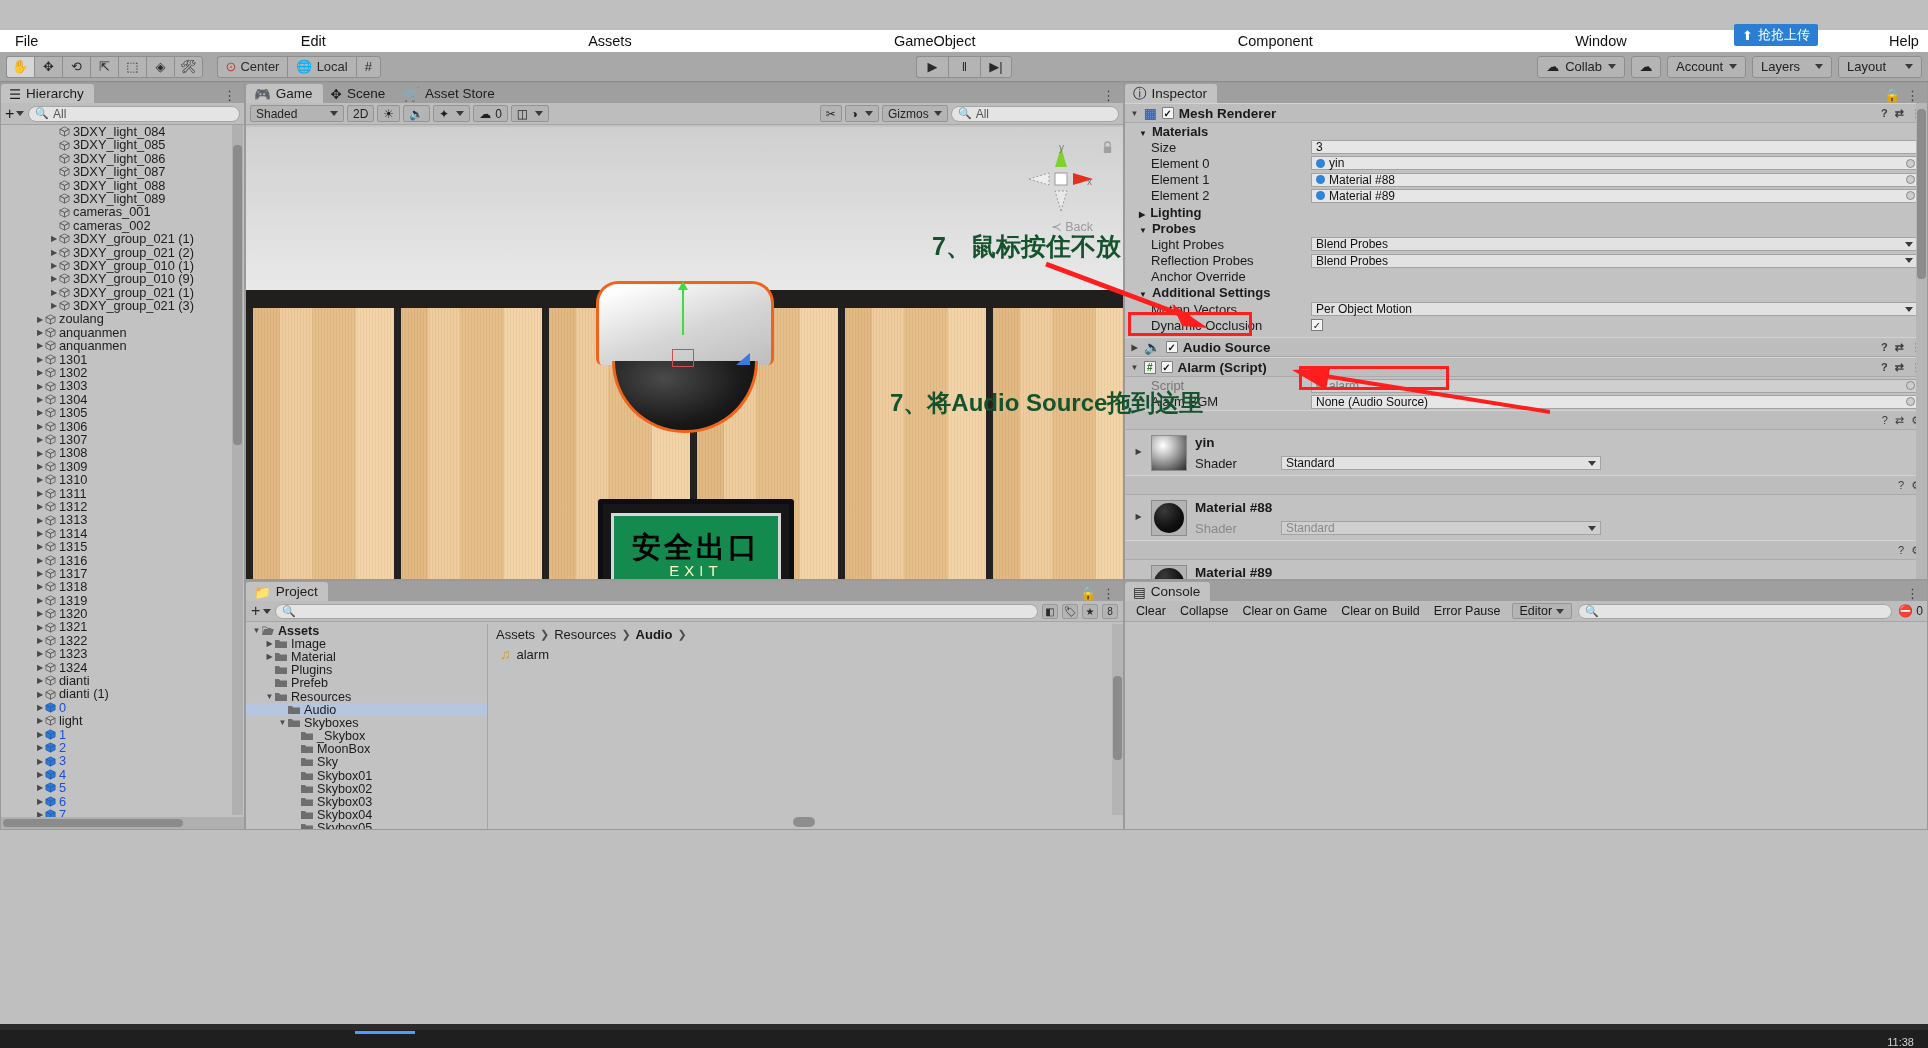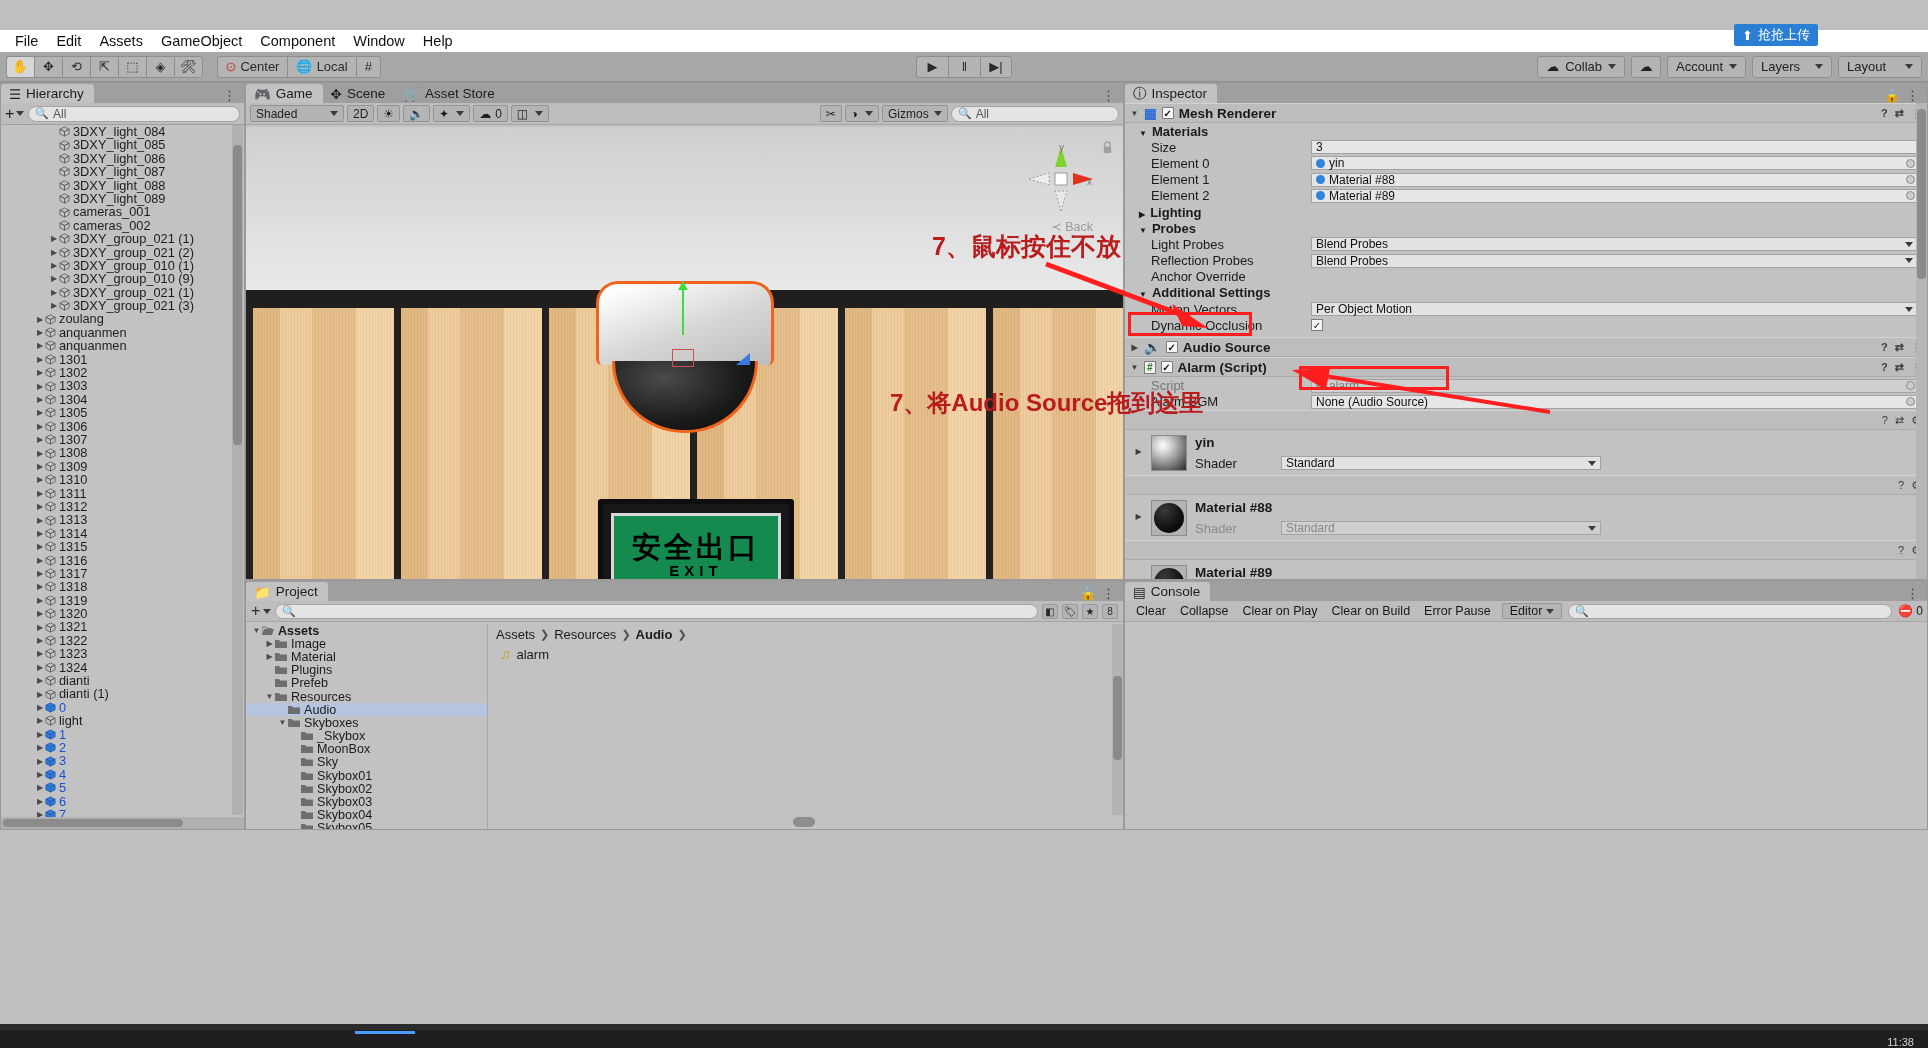--- a/index.html
+++ b/index.html
@@ -27,21 +27,21 @@
     border:2px solid #e8e8e8; border-radius:50%;
   }
   .titlebar .ttext { font-size:15px; color:#000; white-space:nowrap; }
   .winbtns { margin-left:auto; display:flex; height:30px; }
   .winbtn { width:46px; height:30px; display:flex; align-items:center; justify-content:center;
             font-size:15px; color:#333; }
 
   
   .menubar {
     position:absolute; left:0; top:30px; width:1928px; height:22px;
-    background:#ffffff; display:flex; align-items:center; padding-left:6px;
+    background:#ffffff; display:flex; align-items:center; padding-left:6px;justify-content:space-between;
   }
   .menubar .mi { padding:2px 9px; font-size:14.5px; color:#111; }
 
   
   .toolbar {
     position:absolute; left:0; top:52px; width:1928px; height:30px;
     background:#a8a8a8; display:flex; align-items:center;
     border-bottom:1px solid #8d8d8d;
   }
   .tgroup { display:flex; align-items:center; height:22px; margin-left:6px; }
@@ -153,21 +153,21 @@
     position:absolute; left:352px; top:372px; width:196px; height:112px;
     background:#17171a; border:5px solid #0e0e10; border-radius:3px;
     padding:9px 8px;
   }
   .exit-inner{
     width:100%; height:100%; background:#148a4e; border:3px solid #d7d7d7;
     display:flex; flex-direction:column; align-items:center; justify-content:center; gap:1px;
     position:relative;
   }
   .exit-cn{ color:#000000; font-size:29px; font-weight:bold; letter-spacing:3px; line-height:1; }
-  .exit-en{ color:#000000; font-size:15px; font-weight:bold; letter-spacing:5px; line-height:1; }
+  .exit-en{ color:#fef9c3; font-size:15px; font-weight:normal; letter-spacing:5px; line-height:1; }
   .axis-gizmo{ position:absolute; right:24px; top:14px; width:76px; height:76px; }
   .ax-lock{ position:absolute; right:10px; top:14px; width:11px; height:13px; }
   .ax-back{ position:absolute; right:30px; top:92px; font-size:12.5px; color:#9a9a9a; }
 
   
   #project { left:245px; top:580px; width:879px; height:250px; }
   .pj-sub{ height:21px; background:#bdbdbd; display:flex; align-items:center; gap:4px; padding:0 5px;
            border-bottom:1px solid #a6a6a6; }
   .plus{ font-size:16px; color:#2c2c2c; line-height:1; }
   .pj-search{ width:240px; height:15px; background:#e4e4e4; border:1px solid #a5a5a5; border-radius:8px;
@@ -243,21 +243,21 @@
   .cons-sub{ height:21px; background:#bdbdbd; display:flex; align-items:center; gap:0;
              padding:0 4px; border-bottom:1px solid #a6a6a6; }
   .cbtn{ height:16px; padding:0 7px; font-size:12.5px; color:#181818; display:flex; align-items:center; }
   .cbtn.box{ background:#b4b4b4; border:1px solid #979797; border-radius:2px; margin-left:4px; gap:4px;}
   .cons-search{ width:100px; height:15px; background:#e4e4e4; border:1px solid #a5a5a5;
                 border-radius:8px; margin-left:6px; }
   .cons-counts{ display:flex; align-items:center; gap:3px; margin-left:6px; font-size:12px; }
   .cbody{ position:absolute; left:0; top:41px; right:0; bottom:0; background:#c2c2c2; }
 
   
-  .anno { position:absolute; color:#b91c1c; font-weight:bold; white-space:nowrap; z-index:30; }
+  .anno { position:absolute; color:#14532d; font-weight:bold; white-space:nowrap; z-index:30; }
   #anno1 { left:932px; top:230px; font-size:25px; }
   #anno2 { left:890px; top:387px; font-size:24px; }
   .redbox { position:absolute; border:3px solid #ff1d1d; z-index:32; pointer-events:none; }
   #rbox1 { left:1128px; top:312px; width:124px; height:24px; }
   #rbox2 { left:1299px; top:366px; width:150px; height:24px; }
   .arrow-svg{ position:absolute; z-index:31; pointer-events:none; }
 
   
   .statusbar{ position:absolute; left:0; bottom:0; width:1928px; height:24px; background:#2b2b2b;
               display:flex; align-items:center; }
@@ -1396,21 +1396,21 @@
     <div class="tabrow">
       <div class="tab sel">
         <span>▤</span>
         <span>Console</span>
       </div>
       <div class="tabdots">⋮</div>
     </div>
     <div class="cons-sub">
       <div class="cbtn">Clear</div>
       <div class="cbtn">Collapse</div>
-      <div class="cbtn">Clear on Play</div>
+      <div class="cbtn">Clear on Game</div>
       <div class="cbtn">Clear on Build</div>
       <div class="cbtn">Error Pause</div>
       <div class="cbtn box">
         <span>Editor</span>
         <span class="caret"></span>
       </div>
       <div class="cons-search searchfield">
         <span class="magn">🔍</span>
       </div>
       <div class="cons-counts">

